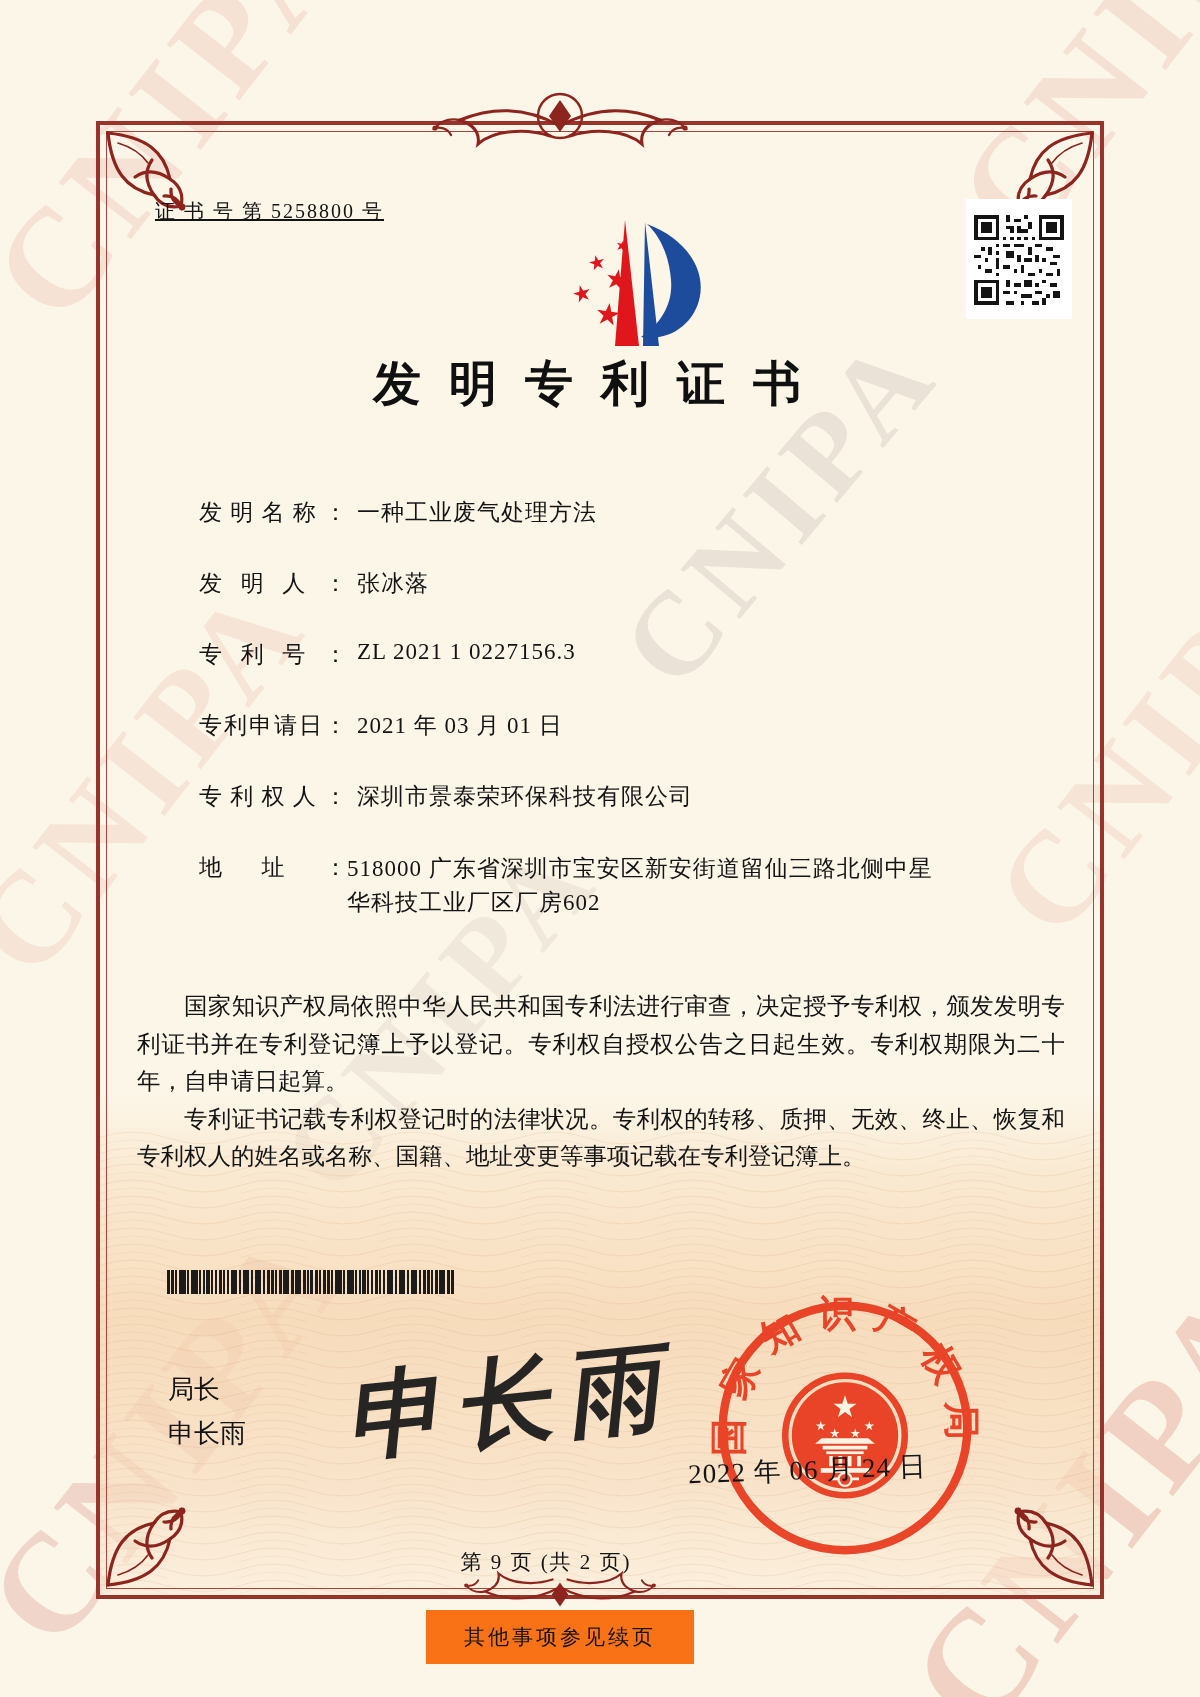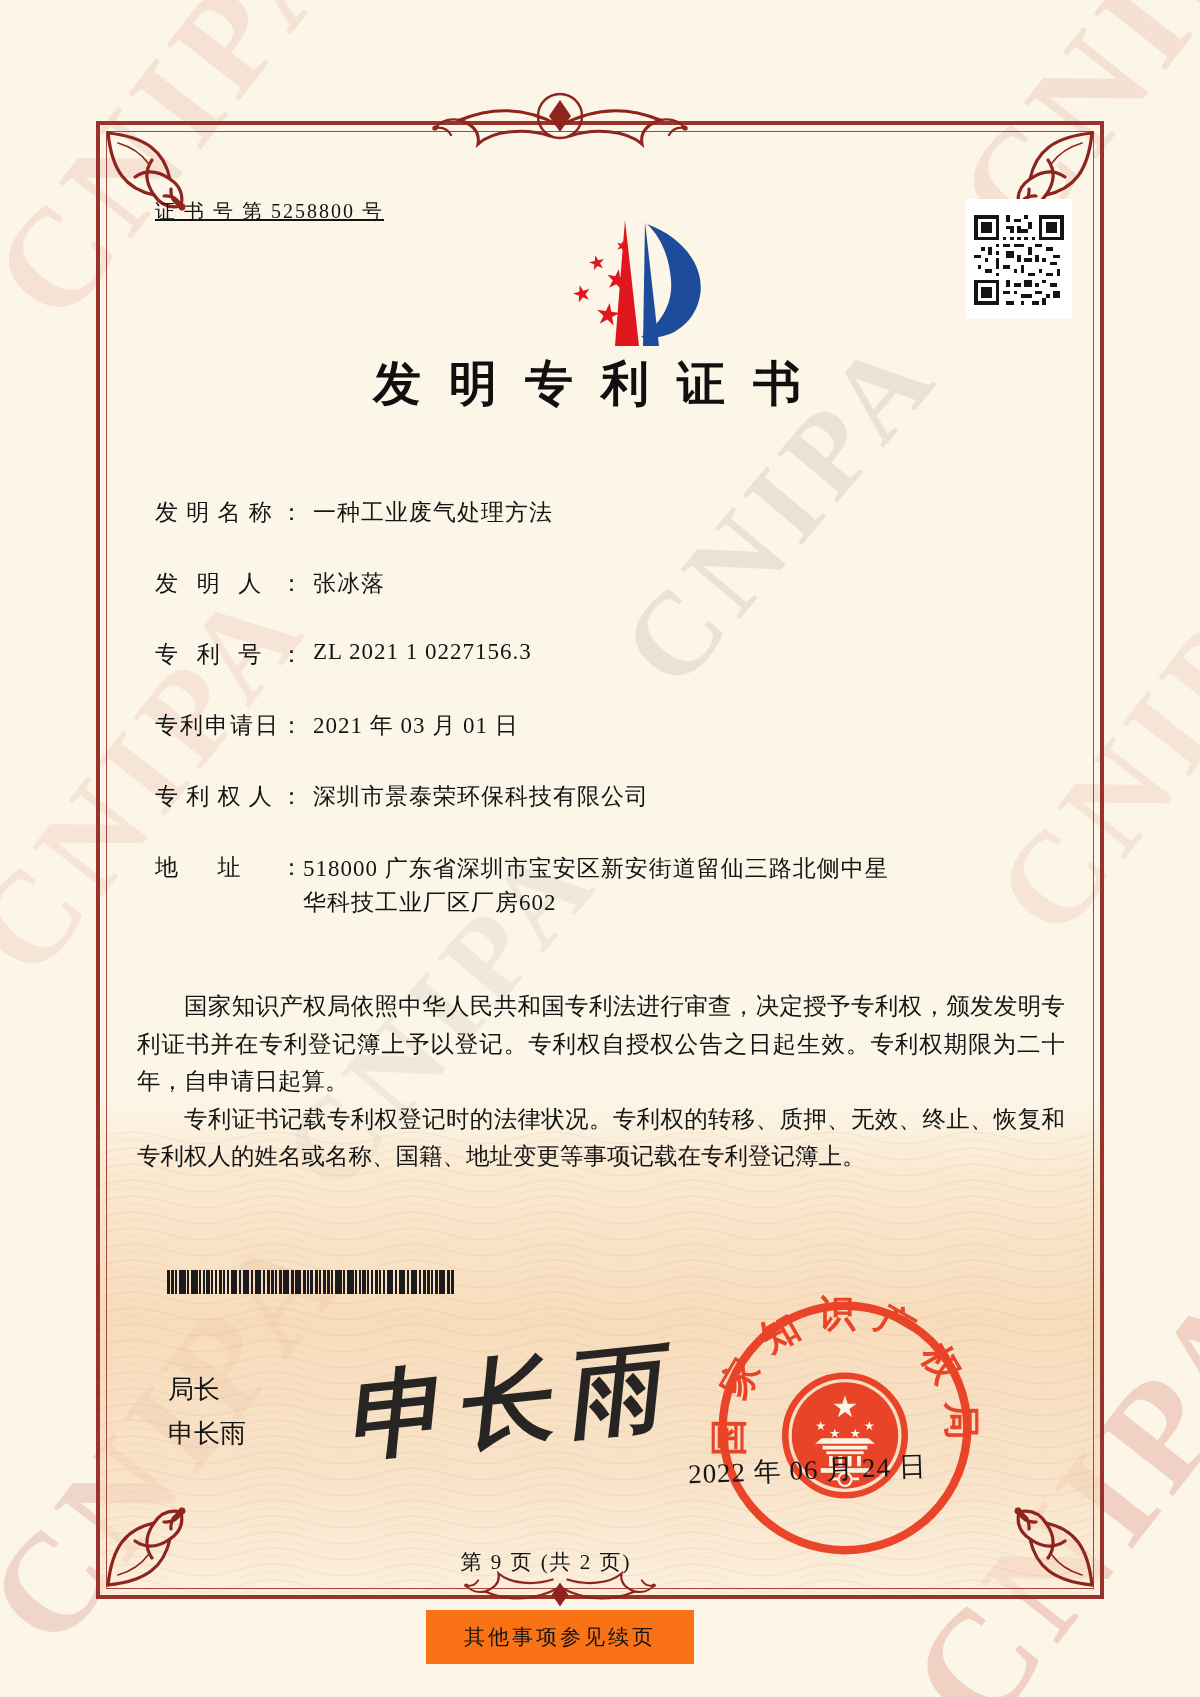--- a/index.html
+++ b/index.html
@@ -34,21 +34,21 @@
   
   .cert-no{position:absolute;left:155px;top:198px;font-size:20px;letter-spacing:2px;text-decoration:underline;}
   .logo{position:absolute;left:505px;top:196px;}
   .qrbox{position:absolute;left:966px;top:199px;width:106px;height:120px;background:#fff;}
   .qrbox svg{position:absolute;left:8px;top:16px;}
   .doc-title{position:absolute;left:100px;top:352px;width:930px;text-align:center;
              font-size:48px;font-weight:bold;letter-spacing:28px;color:#101010;padding-left:36px;}
 
   
   .frow{position:absolute;left:155px;font-size:23px;display:flex;}
-  .flabel{display:inline-block;width:148px;text-align:justify;text-align-last:justify;flex:0 0 148px;}
+  .flabel{display:inline-block;width:148px;text-align:justify;text-align-last:justify;flex:0 0 148px;margin-left:44px;}
   .fvalue{margin-left:10px;letter-spacing:1px;}
   .addr-value{width:592px;line-height:34px;letter-spacing:1px;}
   .grant-row{position:absolute;left:155px;top:932px;width:900px;font-size:23px;}
   .grant-b{position:absolute;left:410px;top:0;}
 
   
   .bodytext{position:absolute;left:137px;top:988px;width:928px;font-size:23.5px;
             line-height:37.5px;text-align:justify;}
   .bodytext p{margin:0;text-indent:2em;}
 

